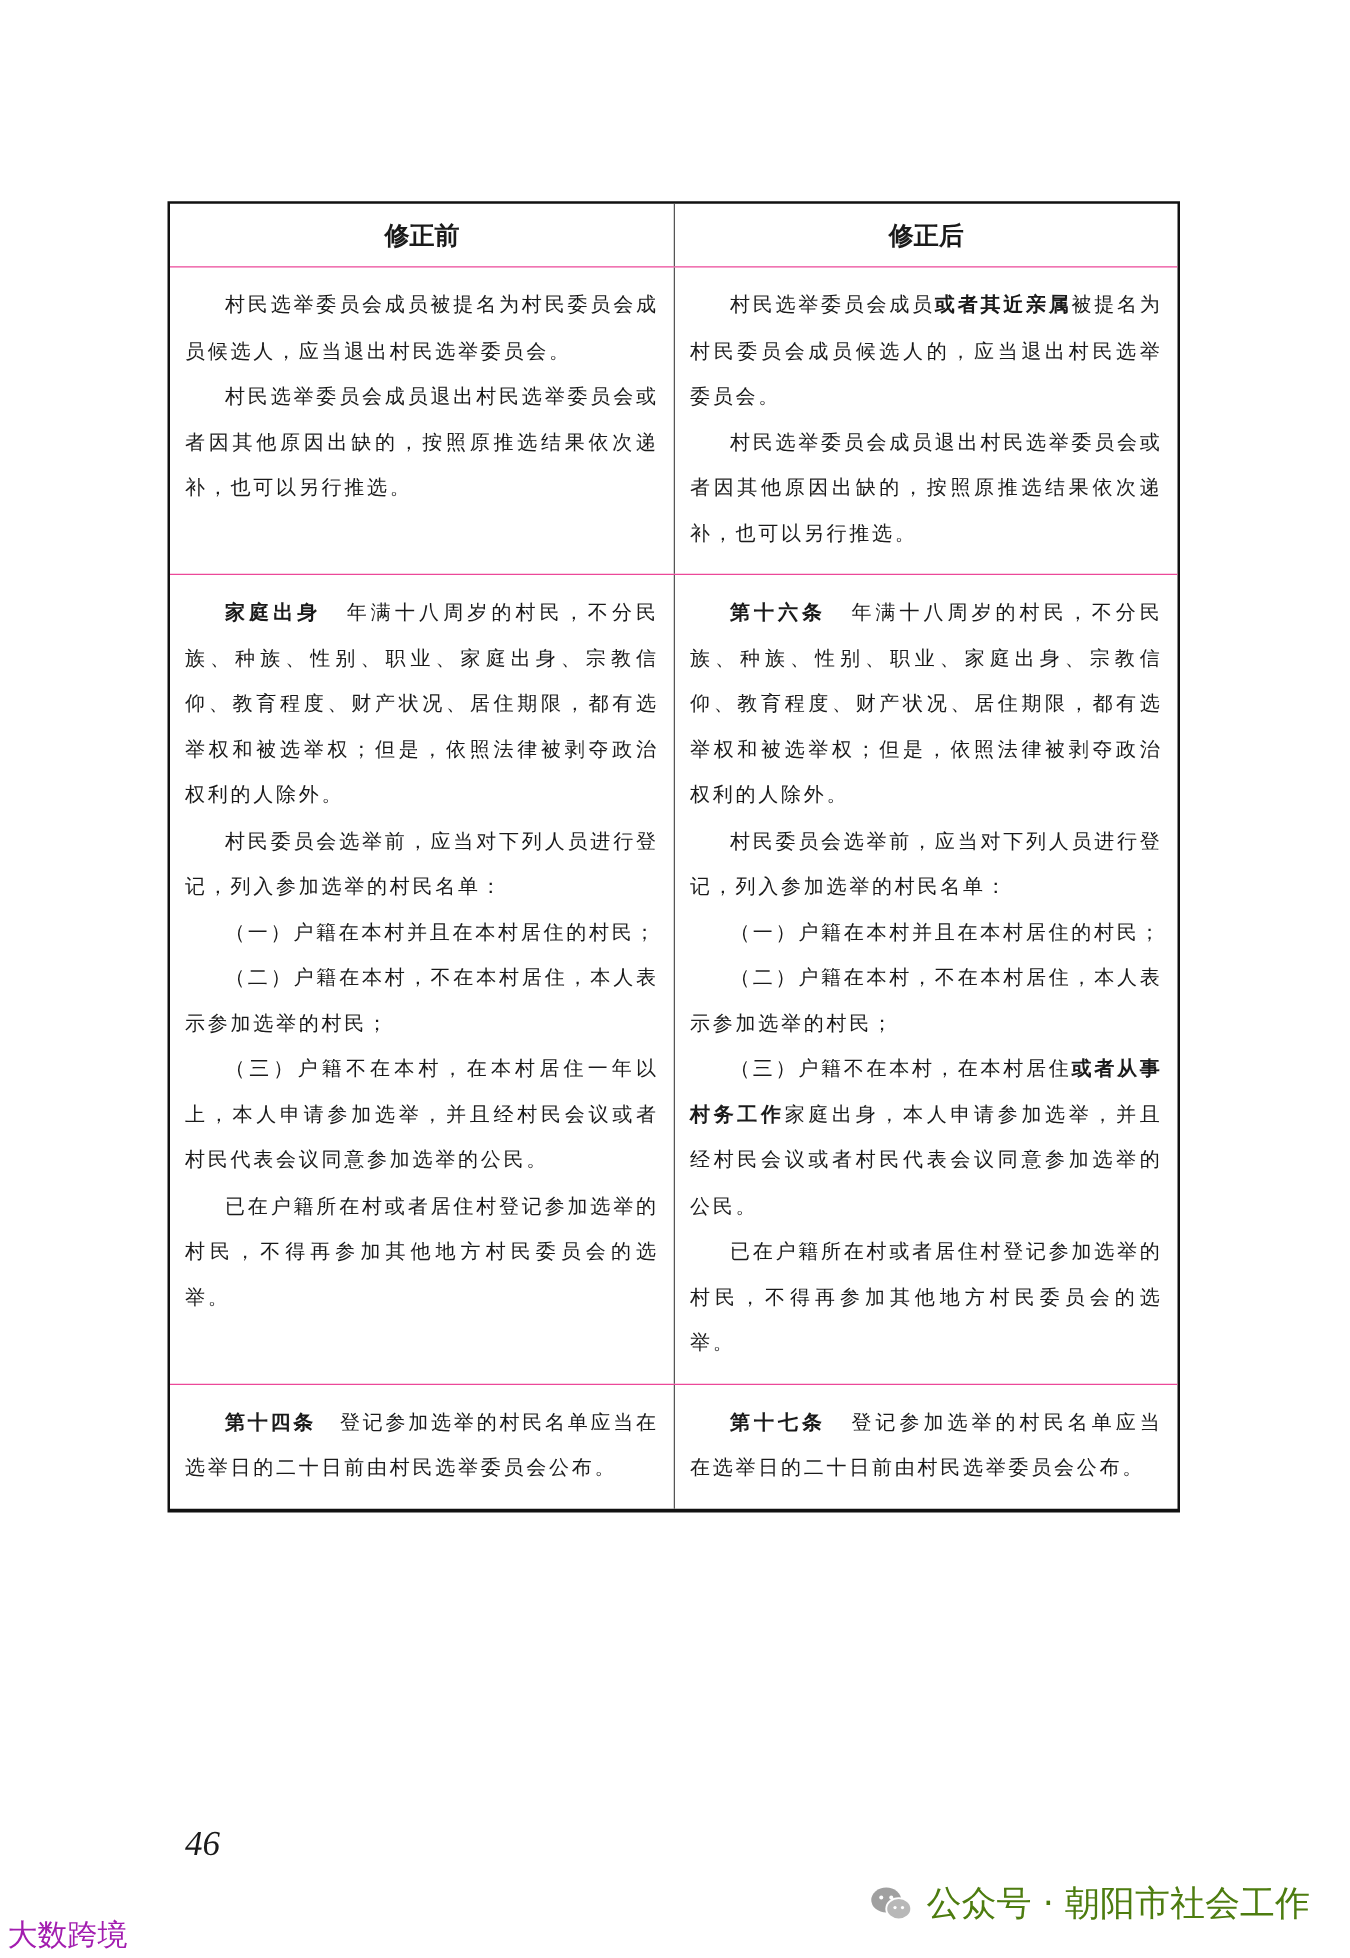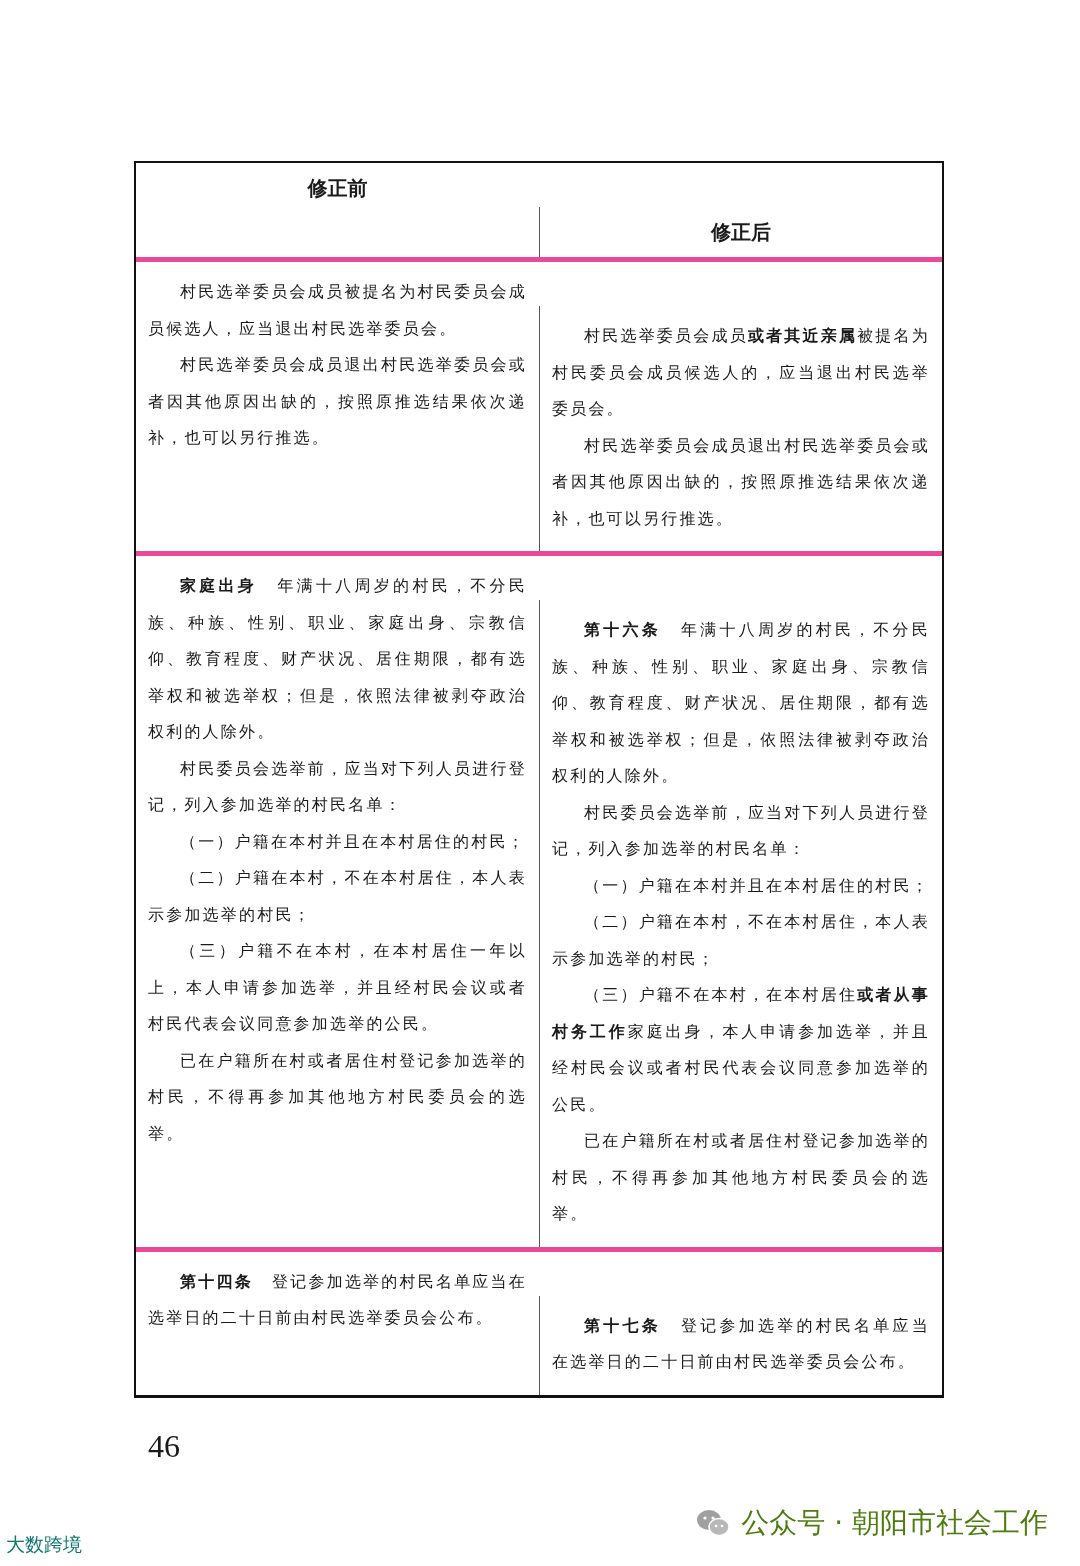--- a/index.html
+++ b/index.html
@@ -6,31 +6,31 @@
   body {
     width: 1080px; height: 1566px; background: #ffffff; position: relative;
     font-family: "DejaVu Serif", "Liberation Serif", serif; color: #1a1a1a;
     overflow: hidden;
   }
   .table {
     position: absolute; left: 134px; top: 161px; width: 810px;
     border: 2px solid #111; border-bottom-width: 3px;
     box-sizing: border-box;
   }
-  .row { display: flex; border-bottom: 5px solid #ec4899; }
+  .row { display: flex; border-bottom: 1px solid #ec4899; }
   .row:last-child { border-bottom: none; }
   .cell { width: 50%; box-sizing: border-box; padding: 12px 12px 14px 12px; }
-  .cell + .cell { border-left: 1px solid #555; margin-top: 44px; }
+  .cell + .cell { border-left: 1px solid #555; }
   .head .cell { text-align: center; font-size: 20px; font-weight: bold; padding: 12px 0 11px; height: 50px; }
   .para { font-size: 16px; line-height: 36.5px; letter-spacing: 2.2px; text-align: justify; text-indent: 2em; margin: 0; }
   .b { font-weight: bold; }
   .gap { display: inline-block; width: 1.2em; }
-  .page-num { position: absolute; left: 148px; top: 1428px; font-size: 32px; font-family: "Liberation Serif", serif; }
+  .page-num { position: absolute; left: 148px; top: 1460px; font-size: 28px; font-family: "Liberation Serif", serif; font-style: italic; }
   .wm-right { position: absolute; right: 32px; top: 1504px; color: #4d7c0f; font-size: 28px; font-family: "DejaVu Sans", sans-serif; display: flex; align-items: center; gap: 10px; }
-  .wm-left { position: absolute; left: 6px; top: 1532px; color: #0f766e; font-size: 19px; font-family: Liberation Mono, monospace; }
+  .wm-left { position: absolute; left: 6px; top: 1532px; color: #a21caf; font-size: 24px; font-family: Liberation Mono, monospace; }
   .wechat { width: 36px; height: 30px; position: relative; }
 </style>
 </head>
 <body>
 
 <div class="table">
   <div class="row head">
     <div class="cell">修正前</div>
     <div class="cell">修正后</div>
   </div>

